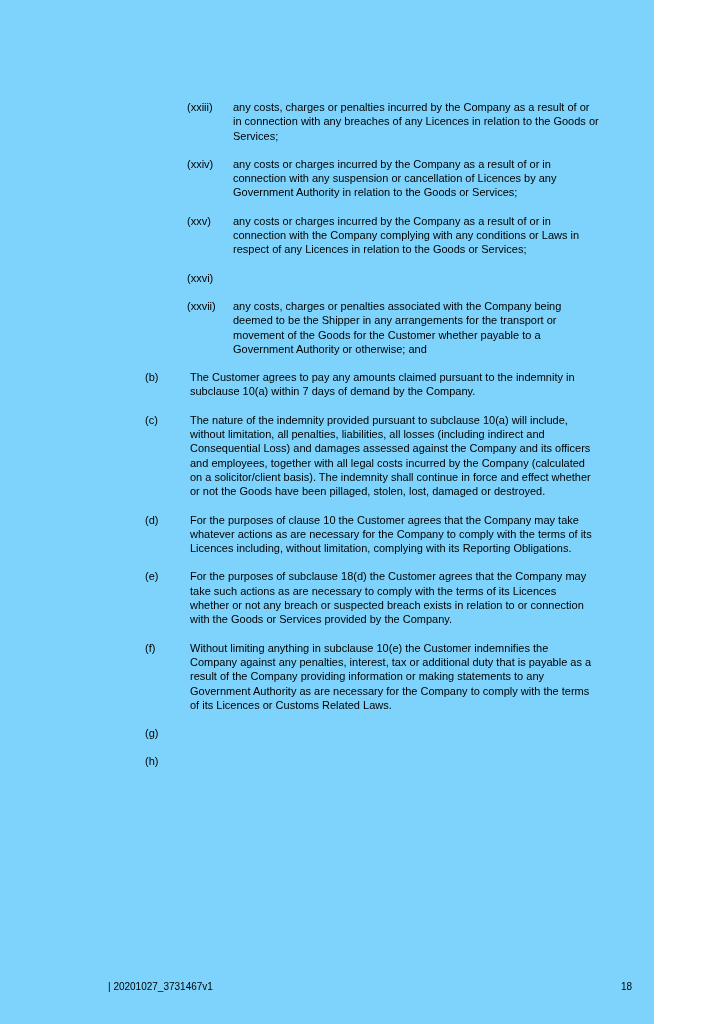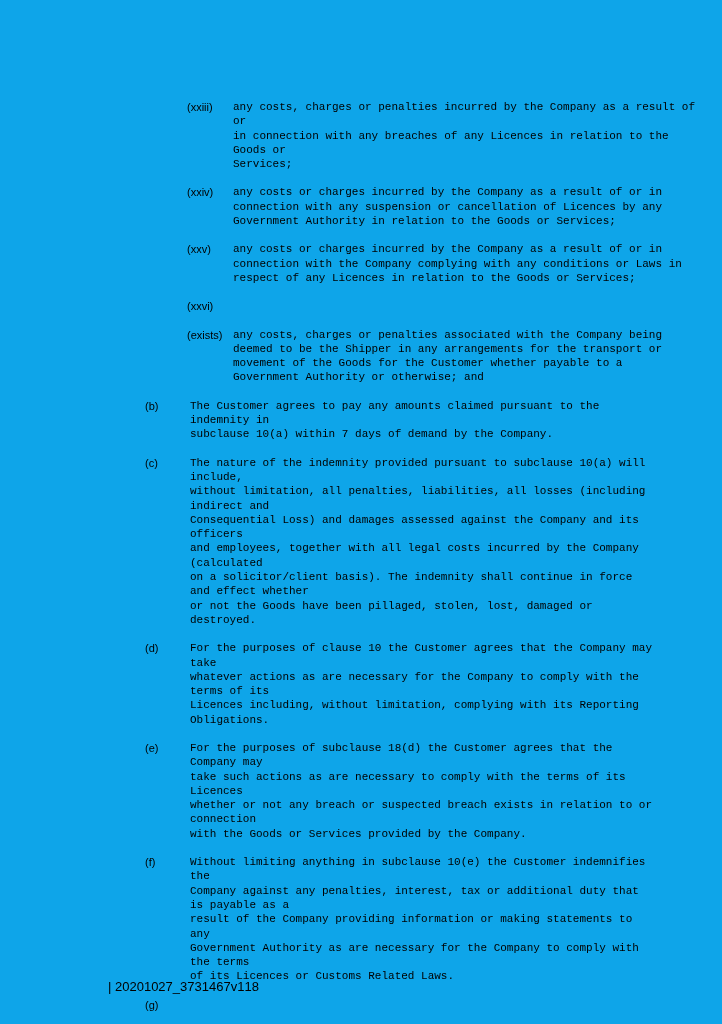--- a/index.html
+++ b/index.html
@@ -8,23 +8,23 @@
     background: #ffffff;
   }
   body {
     width: 722px;
     height: 1024px;
     font-family: "Liberation Sans", sans-serif;
     color: #000000;
   }
   .page {
     position: relative;
-    width: 722px;
+    width: 654px;
     height: 1024px;
-    background: #0ea5e9;
+    background: #7dd3fc;
     overflow: hidden;
   }
   .content {
     position: absolute;
     top: 100px;
     left: 0;
   }
   .clause {
     display: flex;
     align-items: flex-start;
@@ -32,30 +32,30 @@
     line-height: 14.3px;
     margin-bottom: 14px;
   }
   .clause.roman { margin-left: 187px; }
   .clause.roman .clause-label { flex: 0 0 46px; width: 46px; }
   .clause.letter { margin-left: 145px; }
   .clause.letter .clause-label { flex: 0 0 45px; width: 45px; }
   .clause-text {
     white-space: pre-wrap;
     max-width: 465px;
-    font-family: Liberation Mono, monospace;
   }
   .footer {
     position: absolute;
     top: 981px;
     left: 108px;
     width: 524px;
     display: flex;
+    justify-content: space-between;
     align-items: baseline;
-    font-size: 13px;
+    font-size: 10px;
     line-height: 12px;
   }
 </style>
 </head>
 <body>
 
 <div class="page">
   <div class="content">
 
     <div class="clause roman">
@@ -77,21 +77,21 @@
       <div class="clause-text">any costs or charges incurred by the Company as a result of or in
 connection with the Company complying with any conditions or Laws in
 respect of any Licences in relation to the Goods or Services;</div>
     </div>
 
     <div class="clause roman">
       <span class="clause-label">(xxvi)</span>
     </div>
 
     <div class="clause roman">
-      <span class="clause-label">(exists)</span>
+      <span class="clause-label">(xxvii)</span>
       <div class="clause-text">any costs, charges or penalties associated with the Company being
 deemed to be the Shipper in any arrangements for the transport or
 movement of the Goods for the Customer whether payable to a
 Government Authority or otherwise; and</div>
     </div>
 
 
 
     <div class="clause letter">
       <span class="clause-label">(b)</span>

